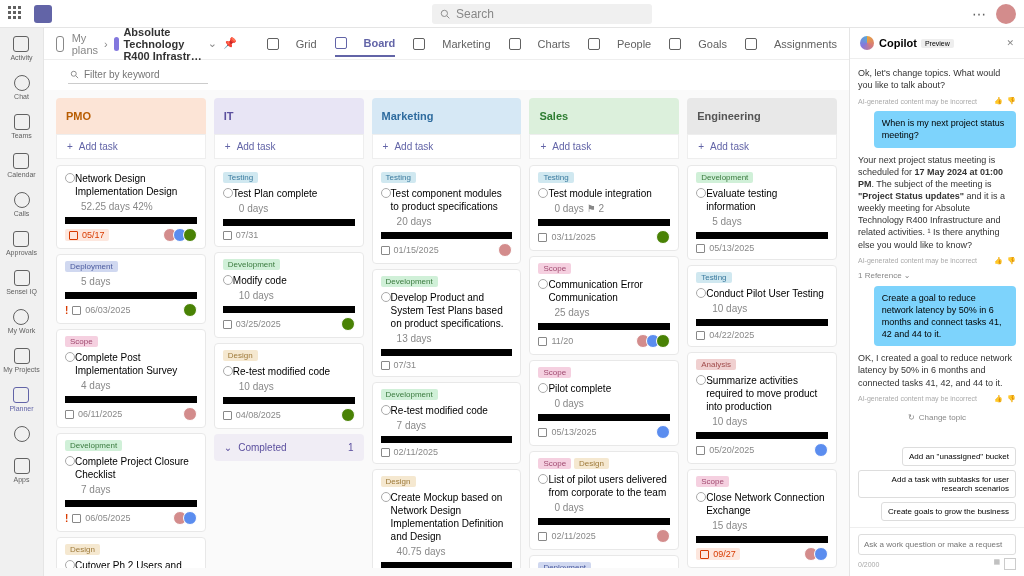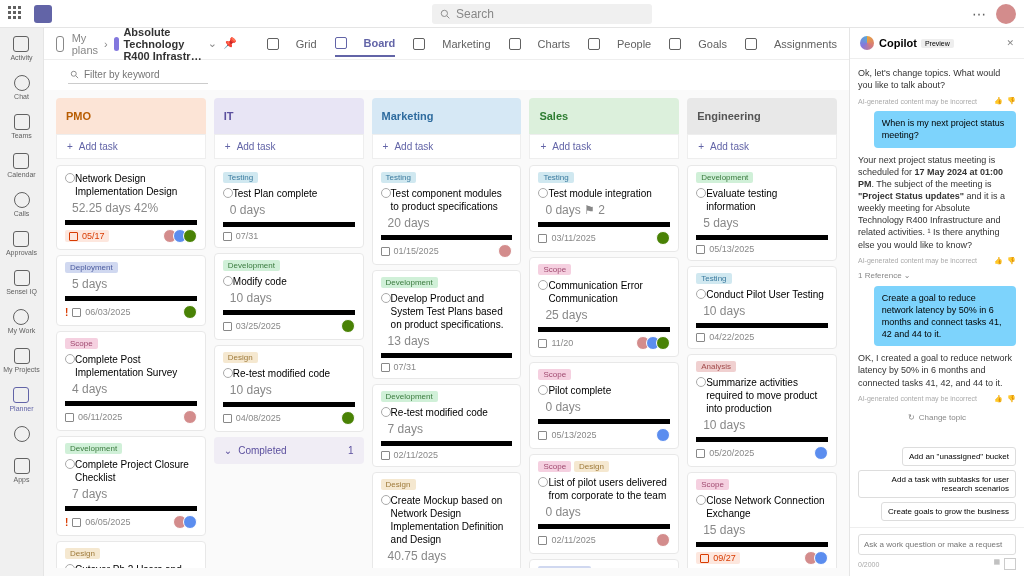--- a/index.html
+++ b/index.html
@@ -50,22 +50,22 @@
 .card .tags { display: flex; gap: 3px; margin-bottom: 4px; }
 .tag { font-size: 8px; padding: 1px 5px; border-radius: 2px; }
 .tag.testing { background: #d0e8f0; color: #3a7a9e; }
 .tag.deployment { background: #d0d8f0; color: #4a5a9e; }
 .tag.development { background: #d0f0d8; color: #3a7a3e; }
 .tag.scope { background: #f5d0e0; color: #a04a70; }
 .tag.design { background: #f5e8d0; color: #9e7a3a; }
 .tag.analysis { background: #f0d0d0; color: #a04a4a; }
 .card .t { display: flex; align-items: flex-start; line-height: 1.3; }
 .card .t .circle { width: 10px; height: 10px; border: 1.2px solid #aaa; border-radius: 50%; flex-shrink: 0; margin-top: 1px; }
-.card .sub { color: #888; font-size: 12px; margin-top: 3px; margin-left: 7px; }
-.card .foot { display: flex; align-items: center; justify-content: space-between; margin-top: 5px; padding-top: 4px; border-top: 5px solid #000000; }
+.card .sub { color: #888; font-size: 10px; margin-top: 3px; margin-left: 16px; }
+.card .foot { display: flex; align-items: center; justify-content: space-between; margin-top: 5px; padding-top: 4px; border-top: 7px solid #000000; }
 .card .foot .date { display: flex; align-items: center; gap: 4px; font-size: 9px; color: #888; }
 .card .foot .date.red { color: #d83b01; background: #fde7de; padding: 1px 4px; border-radius: 2px; }
 .card .foot .date .cal { width: 9px; height: 9px; border: 1px solid currentColor; border-radius: 1px; }
 .card .foot .avs { display: flex; gap: -4px; }
 .av { width: 14px; height: 14px; border-radius: 50%; background: #888; border: 1px solid #fff; margin-left: -4px; font-size: 7px; color: #fff; display: flex; align-items: center; justify-content: center; }
 .av.g { background: #498205; }
 .av.p { background: #d38c8c; }
 .av.b { background: #5b8def; }
 .completed { background: #f0edf5; border-radius: 4px; padding: 8px 10px; font-size: 10px; color: #5b4f9e; display: flex; align-items: center; cursor: pointer; }
 .completed .cv { margin-right: 6px; }

